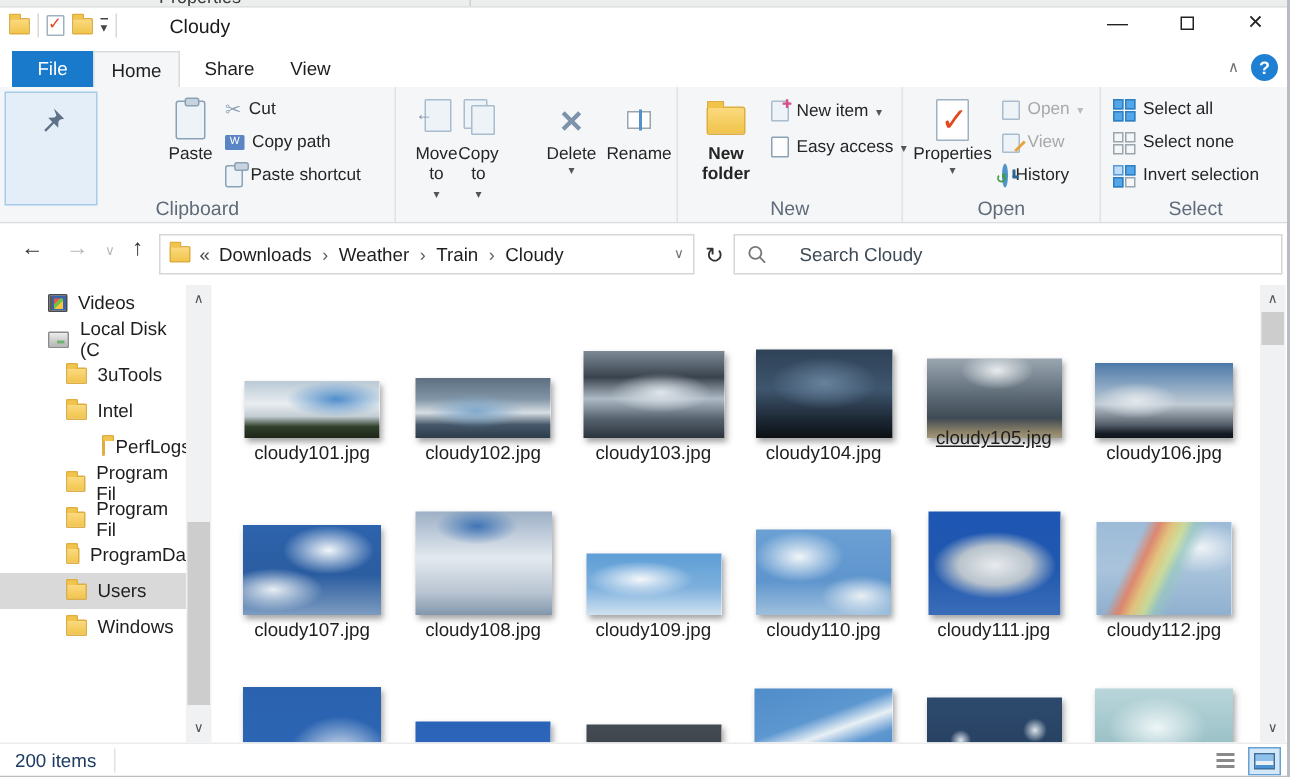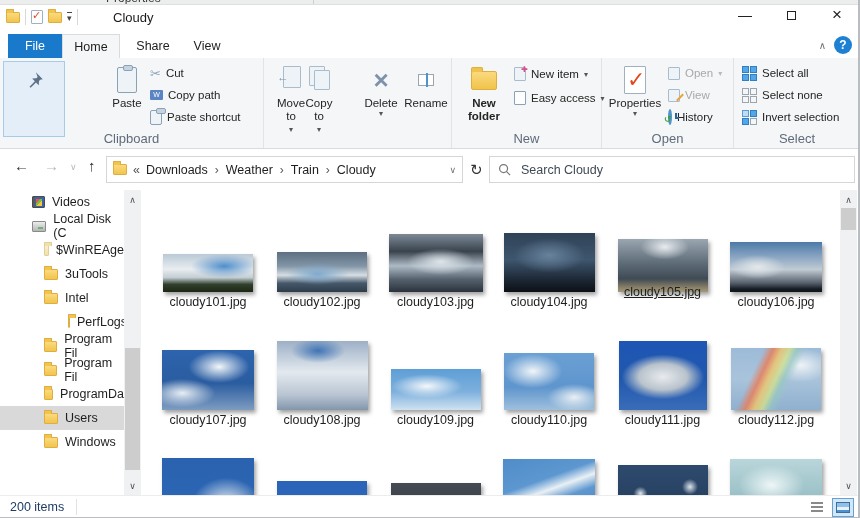--- a/index.html
+++ b/index.html
@@ -76,21 +76,21 @@
   .renico::after{content:"";position:absolute;left:7px;top:-2px;width:1.5px;height:14px;background:#4f94cd;}
   
   .navrow{position:absolute;left:0;top:149px;width:860px;height:41px;background:#fff;}
   .navbtn{position:absolute;top:8px;font-size:15px;color:#333;}
   .navbtn.gray{color:#b8b8b8;}
   .addrbox{position:absolute;left:106px;top:7px;width:357px;height:27px;border:1px solid #d6d6d6;background:#fff;display:flex;align-items:center;padding:0 6px;gap:6px;font-size:12.5px;color:#1e1e1e;}
   .crumbwrap{display:flex;align-items:center;gap:7px;flex:1;}
   .crumb{white-space:nowrap;} .csep{color:#5a5a5a;font-size:12px;}
   .addr-chev{color:#707070;font-size:9px;margin-left:auto;}
   .refresh{position:absolute;left:470px;top:12px;font-size:15px;color:#333;}
-  .searchbox{position:absolute;left:489px;top:7px;width:366px;height:27px;border:1px solid #d6d6d6;background:#fff;display:flex;align-items:center;padding:0 8px;gap:8px;}
+  .searchbox{position:absolute;left:489px;top:7px;width:366px;height:27px;border:1px solid #d6d6d6;background:#fff;display:flex;align-items:center;padding:0 8px;gap:20px;}
   .searchbox input{border:none;outline:none;flex:1;font-size:12.5px;color:#1e1e1e;background:transparent;}
   .searchbox input::placeholder{color:#3f4a55;opacity:1;}
   
   .content{position:absolute;left:0;top:190px;width:860px;height:305px;background:#fff;}
   .sidebar{position:absolute;left:0;top:0;width:124px;height:305px;overflow:hidden;}
   .srow{position:relative;height:24px;display:flex;align-items:center;gap:7px;font-size:12.5px;color:#1e1e1e;width:124px;}
   .srow.selected{background:#d9d9d9;}
   .ico-videos{width:13px;height:12px;background:linear-gradient(90deg,#5a5a5a 0 2px,#3b63a8 2px 11px,#5a5a5a 11px);border:1px solid #4a4a4a;border-radius:1px;position:relative;}
   .ico-videos::after{content:"";position:absolute;left:3px;top:2px;width:6px;height:7px;background:linear-gradient(135deg,#e8574b 0 3px,#76c043 3px 5px,#f5c63e 5px);}
   .ico-disk{position:relative;width:15px;height:11px;background:linear-gradient(180deg,#ececec,#b5b5b5);border:1px solid #8a8a8a;border-radius:1px;}
@@ -329,24 +329,20 @@
 
   <div class="content">
     <div class="sidebar" id="sidebar-list">
         <div class="srow" style="padding-left: 32px;">
           <span class="ico-videos"></span>
           <span>Videos</span>
         </div>
         <div class="srow" style="padding-left: 32px;">
           <span class="ico-disk"></span>
           <span>Local Disk (C</span>
-        </div>
-        <div class="srow" style="padding-left: 44px;">
-          <span class="fico pale"></span>
-          <span>$WinREAge</span>
         </div>
         <div class="srow" style="padding-left: 44px;">
           <span class="fico"></span>
           <span>3uTools</span>
         </div>
         <div class="srow" style="padding-left: 44px;">
           <span class="fico"></span>
           <span>Intel</span>
         </div>
         <div class="srow" style="padding-left: 68px;">

